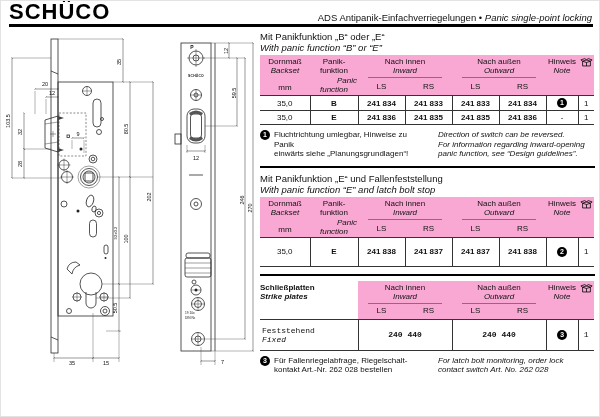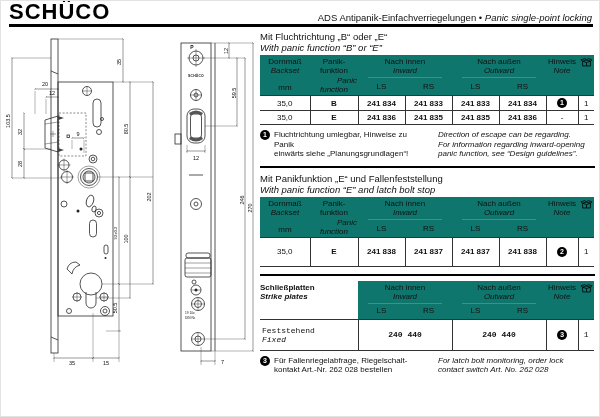--- a/index.html
+++ b/index.html
@@ -7,21 +7,21 @@
   .logo{position:absolute;left:8px;top:-2px;font-size:22px;font-weight:bold;letter-spacing:1px;color:#000;}
   .page-title{position:absolute;top:11px;right:7px;font-size:9.5px;white-space:nowrap;}
   .page-title .em{font-style:italic;}
   .rule{position:absolute;left:8px;right:6px;top:23px;height:2.5px;background:#000;}
   .right{position:absolute;left:259px;top:30px;width:335px;}
   .em{font-style:italic;}
   .b{font-weight:bold;}
   .sec-title{font-size:9.5px;line-height:11px;margin:0 0 2px 0;}
   table.spec{border-collapse:collapse;table-layout:fixed;width:334px;font-size:8px;margin:2px 0 0 0;}
   .w-backset{width:50px}.w-func{width:48px}.w-val{width:47px}.w-note{width:32px}.w-qty{width:16px}.w-strike{width:98px}
-  table.spec th{background:#0f766e;font-weight:normal;padding:2px 1px 1px;text-align:center;vertical-align:top;line-height:9px;}
+  table.spec th{background:#f9a8d4;font-weight:normal;padding:2px 1px 1px;text-align:center;vertical-align:top;line-height:9px;}
   table.spec th.white{background:#fff;text-align:left;padding-left:0;}
   table.spec tr.sub th{vertical-align:bottom;padding:1px 1px 4px;}
   .grp{border-bottom:1px solid #777;margin:0 9px;padding-bottom:2px;}
   .unit{margin-top:8px;}
   .fn-en{margin-top:1px;text-align:right;}
   table.spec tbody td{border:1px solid #333;text-align:center;padding:2px 1px;line-height:9px;}
   table.spec tbody td:first-child{border-left:none;}
   table.spec tbody td:last-child{border-right:none;}
   table.spec tbody tr.tall td{padding:9px 1px;}
   table.spec tbody tr.mid td{padding:6px 2px;font-family:Liberation Mono, monospace;}
@@ -192,21 +192,21 @@
       <text x="250.5" y="207" text-anchor="middle" transform="rotate(-90 250.5 207)">270</text>
       <text x="220" y="362.5">7</text>
       <text x="184" y="313" class="micro">19 10x</text>
       <text x="184" y="317.5" class="micro">DIN Nr.</text>
     </g>
   </svg>
 
   <div class="right">
 
     <div class="sec-title">
-      <div>Mit Fluchtrichtung „B“ oder „E“</div>
+      <div>Mit Panikfunktion „B“ oder „E“</div>
       <div class="em">With panic function “B” or “E”</div>
     </div>
 
     <table class="spec">
       <colgroup>
           <col class="w-backset">
           <col class="w-func">
           <col class="w-val">
           <col class="w-val">
           <col class="w-val">
@@ -278,21 +278,21 @@
         </tr>
       </tbody>
     </table>
 
     <div class="note">
       <div class="de">
         <span class="badge">1</span>
         <span class="pre">Fluchtrichtung umlegbar, Hinweise zu Panik
 einwärts siehe „Planungsgrundlagen“!</span>
       </div>
-      <div class="en">Direction of escape can be regarding.
+      <div class="en">Direction of switch can be reversed.
 For information regarding inward-opening
 panic function, see “Design guidelines”.</div>
     </div>
 
     <div class="divider"></div>
 
     <div class="sec-title">
       <div>Mit Panikfunktion „E“ und Fallenfeststellung</div>
       <div class="em">With panic function “E” and latch bolt stop</div>
     </div>

